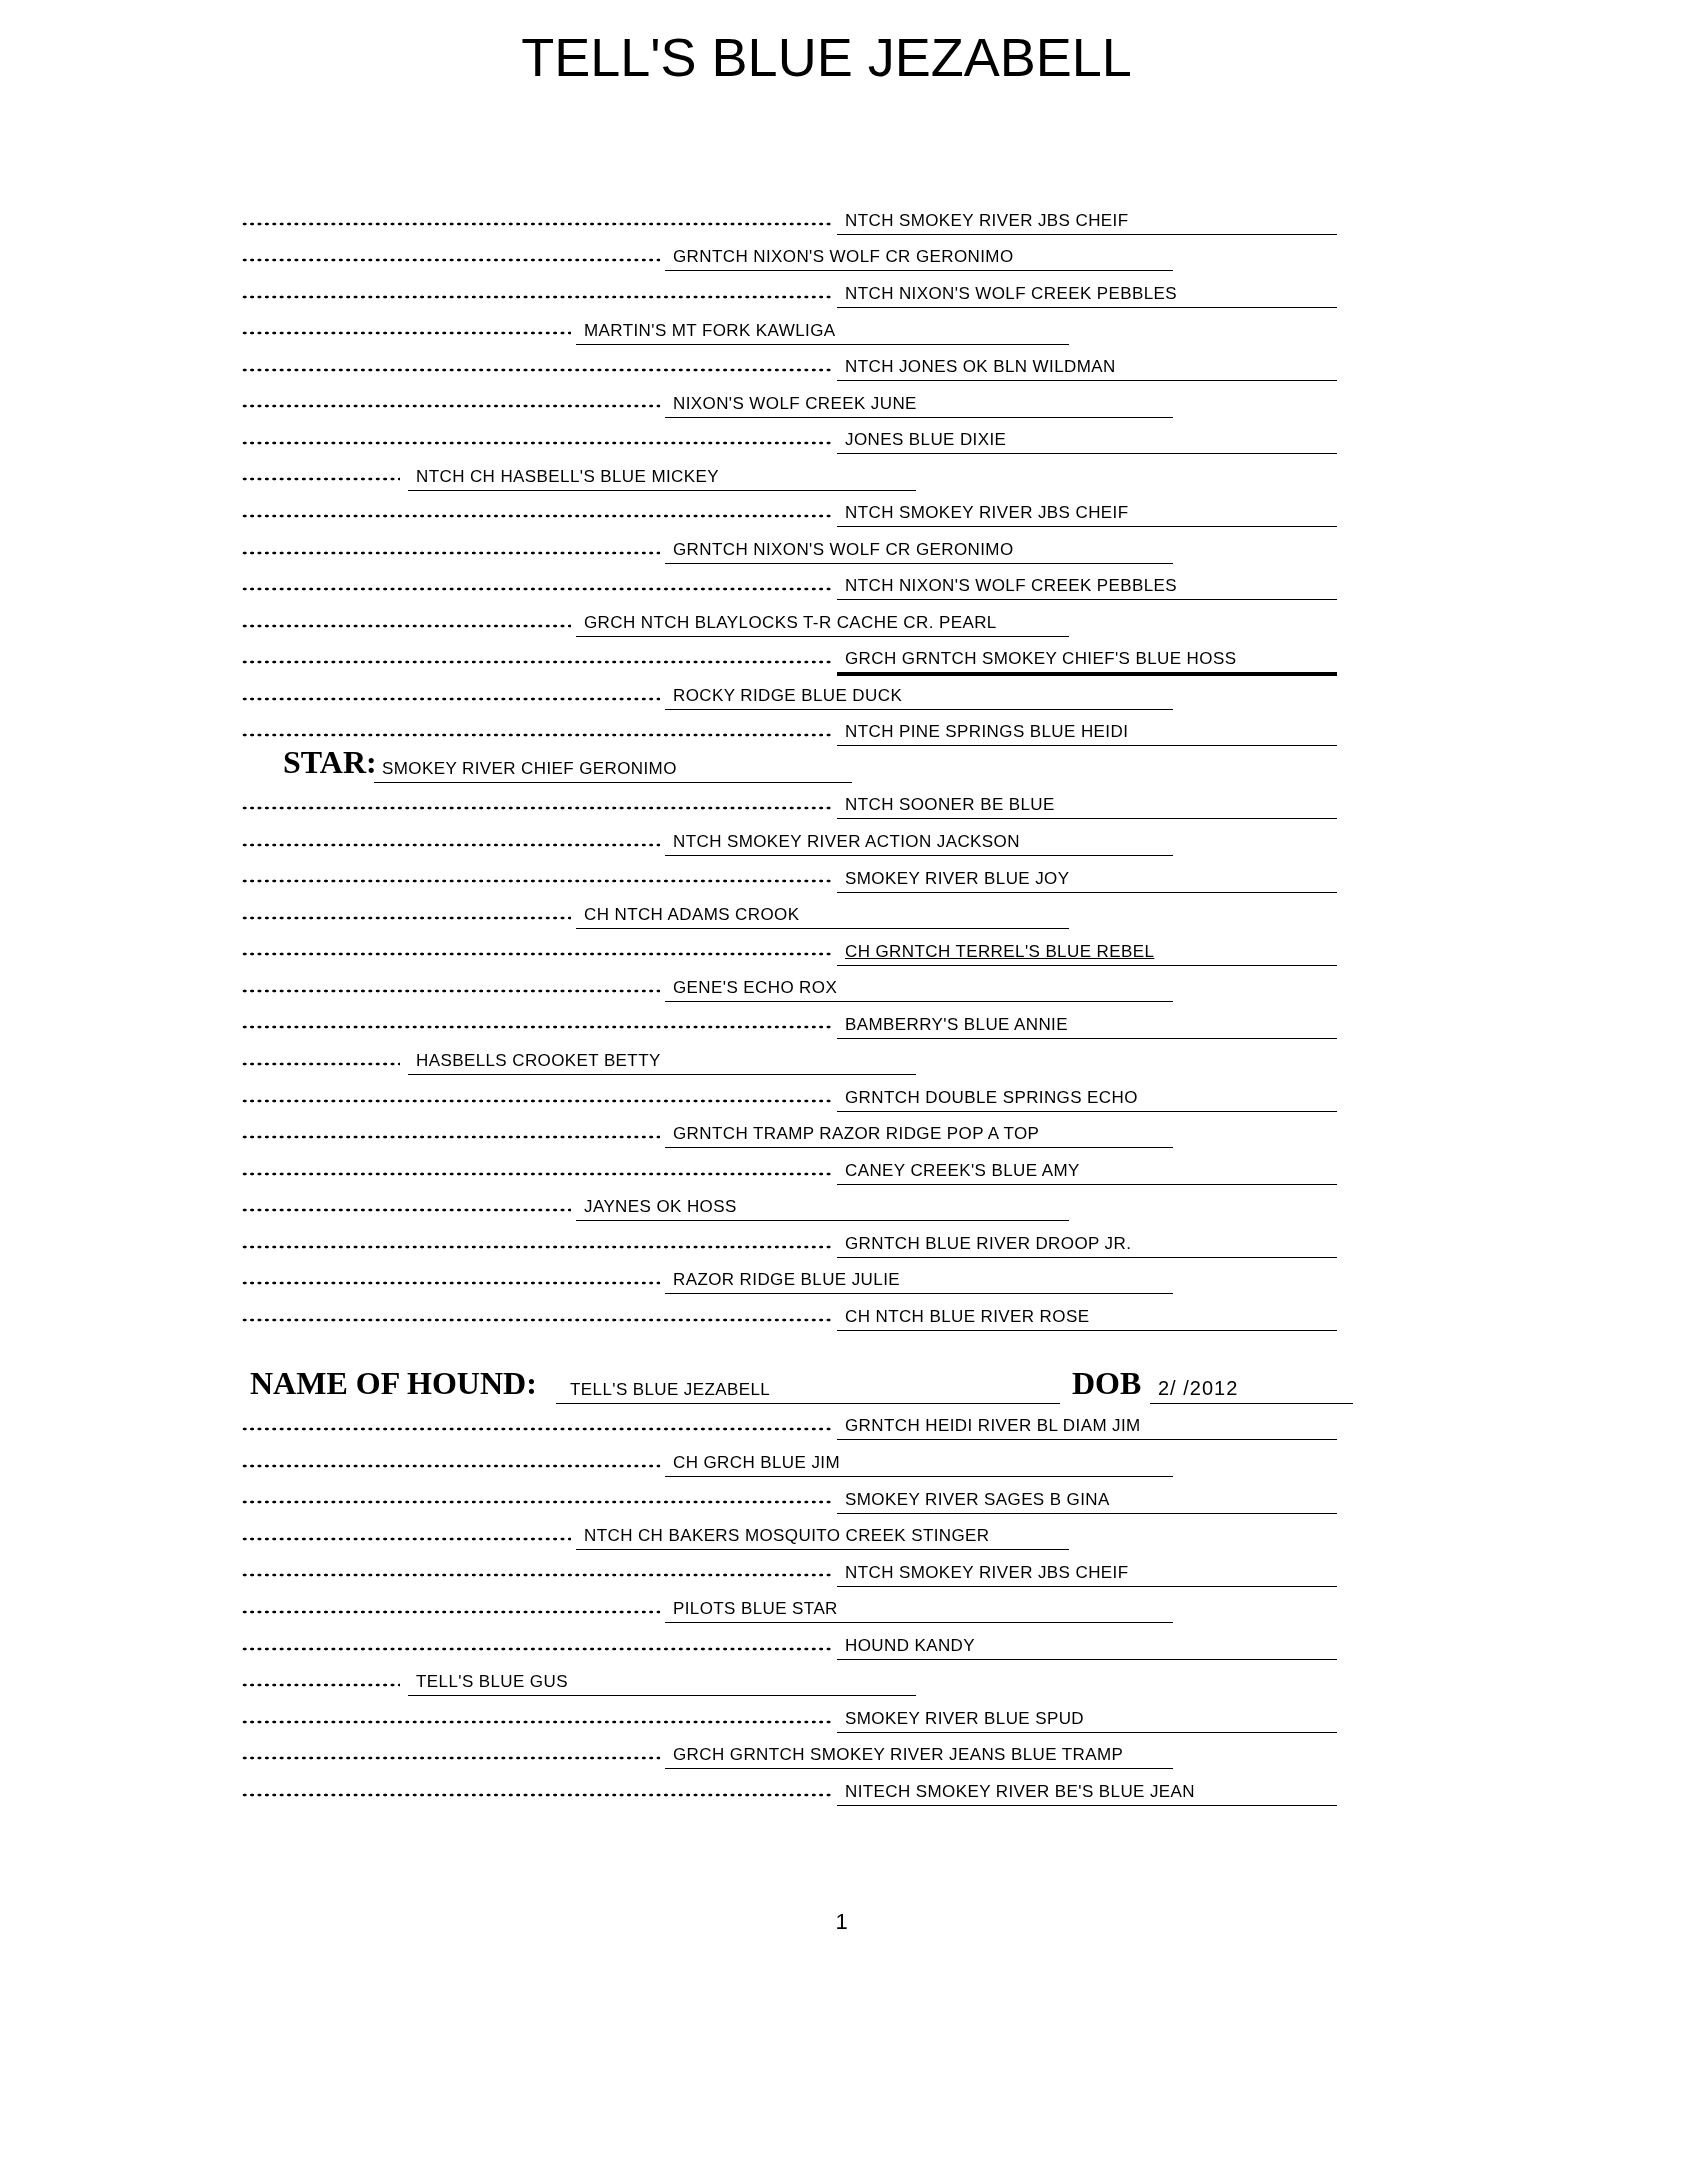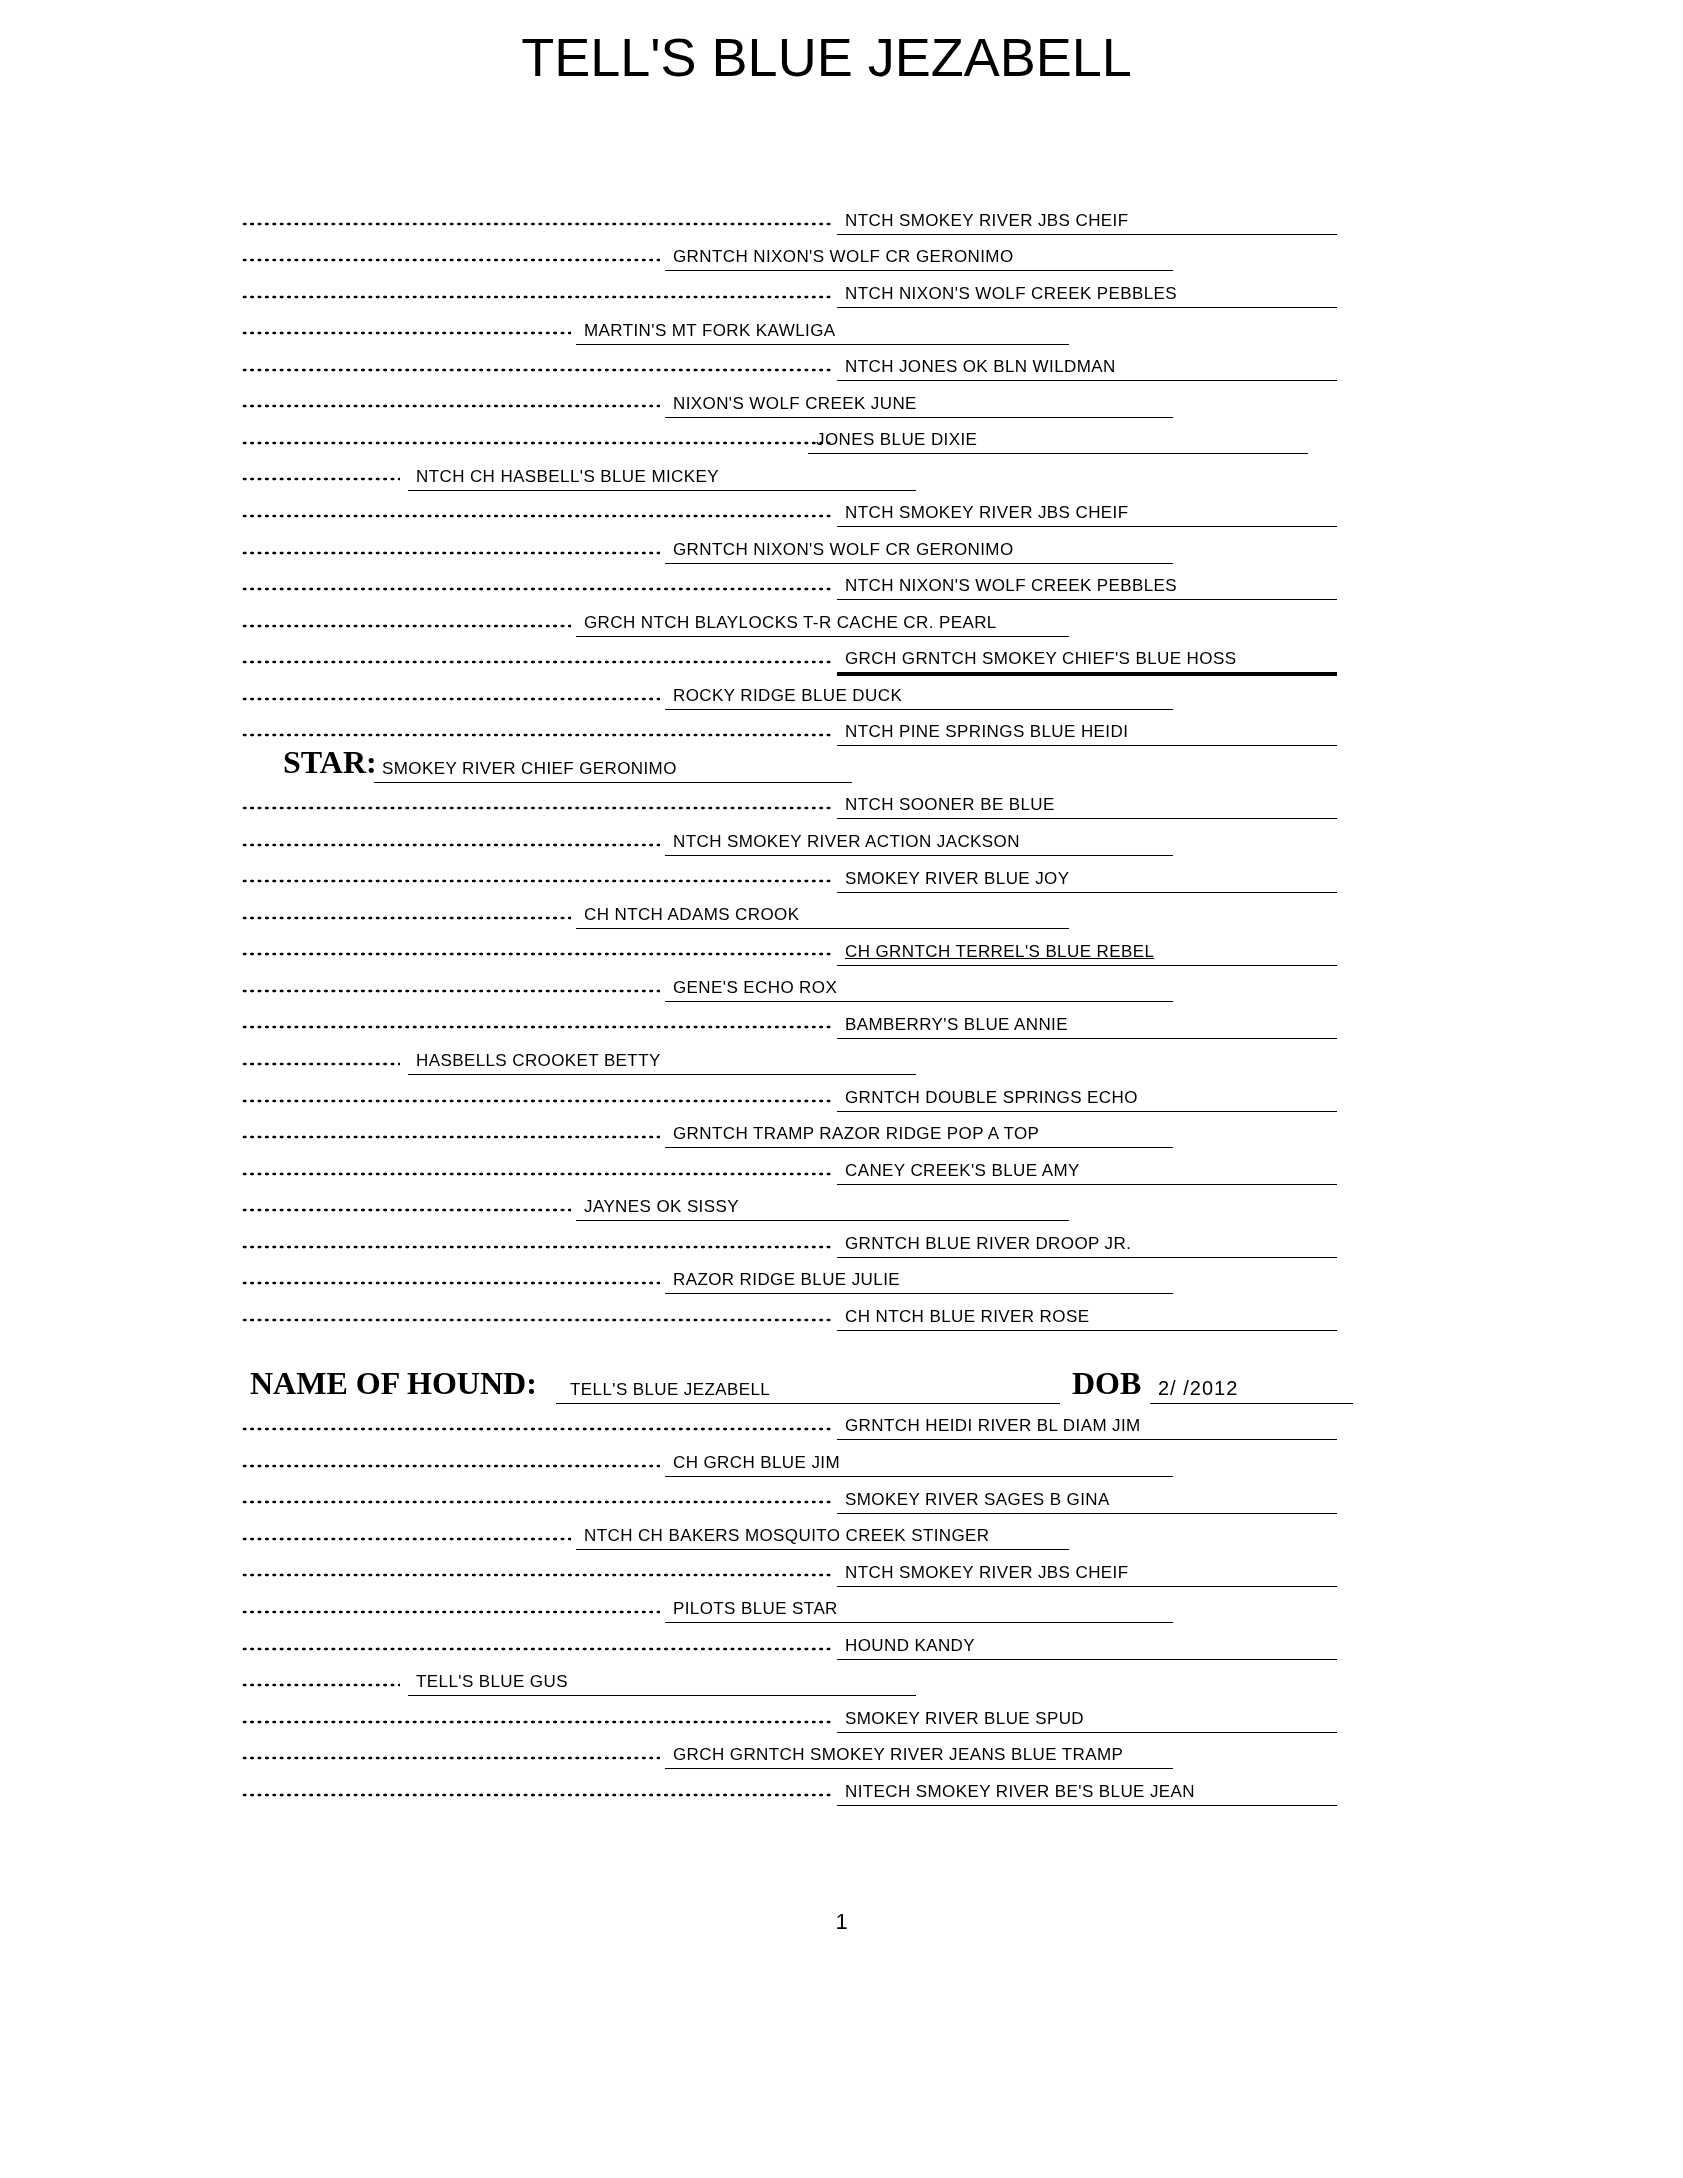--- a/index.html
+++ b/index.html
@@ -31,21 +31,21 @@
       <div class="namebox" style="left: 665px; top: 241px; width: 500px;">GRNTCH NIXON'S WOLF CR GERONIMO</div>
       <div class="dots" style="left: 241px; top: 295px; width: 592px;"></div>
       <div class="namebox" style="left: 837px; top: 278px; width: 492px;">NTCH NIXON'S WOLF CREEK PEBBLES</div>
       <div class="dots" style="left: 241px; top: 331px; width: 330px;"></div>
       <div class="namebox" style="left: 576px; top: 315px; width: 485px;">MARTIN'S MT FORK KAWLIGA</div>
       <div class="dots" style="left: 241px; top: 368px; width: 592px;"></div>
       <div class="namebox" style="left: 837px; top: 351px; width: 492px;">NTCH JONES OK BLN WILDMAN</div>
       <div class="dots" style="left: 241px; top: 404px; width: 419px;"></div>
       <div class="namebox" style="left: 665px; top: 388px; width: 500px; text-align: right;">NIXON'S WOLF CREEK JUNE</div>
       <div class="dots" style="left: 241px; top: 441px; width: 592px;"></div>
-      <div class="namebox" style="left: 808px; top: 424px; width: 492px;">JONES BLUE DIXIE</div>
+      <div class="namebox" style="left: 837px; top: 424px; width: 492px;">JONES BLUE DIXIE</div>
       <div class="dots" style="left: 241px; top: 477px; width: 159px;"></div>
       <div class="namebox" style="left: 408px; top: 461px; width: 500px;">NTCH CH HASBELL'S BLUE MICKEY</div>
       <div class="dots" style="left: 241px; top: 514px; width: 592px;"></div>
       <div class="namebox" style="left: 837px; top: 497px; width: 492px;">NTCH SMOKEY RIVER JBS CHEIF</div>
       <div class="dots" style="left: 241px; top: 551px; width: 419px;"></div>
       <div class="namebox" style="left: 665px; top: 534px; width: 500px;">GRNTCH NIXON'S WOLF CR GERONIMO</div>
       <div class="dots" style="left: 241px; top: 587px; width: 592px;"></div>
       <div class="namebox" style="left: 837px; top: 570px; width: 492px;">NTCH NIXON'S WOLF CREEK PEBBLES</div>
       <div class="dots" style="left: 241px; top: 624px; width: 330px;"></div>
       <div class="namebox" style="left: 576px; top: 607px; width: 485px;">GRCH NTCH BLAYLOCKS T-R CACHE CR. PEARL</div>
@@ -73,21 +73,21 @@
       <div class="namebox" style="left: 837px; top: 1009px; width: 492px;">BAMBERRY'S BLUE ANNIE</div>
       <div class="dots" style="left: 241px; top: 1062px; width: 159px;"></div>
       <div class="namebox" style="left: 408px; top: 1045px; width: 500px;">HASBELLS CROOKET BETTY</div>
       <div class="dots" style="left: 241px; top: 1099px; width: 592px;"></div>
       <div class="namebox" style="left: 837px; top: 1082px; width: 492px;">GRNTCH DOUBLE SPRINGS ECHO</div>
       <div class="dots" style="left: 241px; top: 1135px; width: 419px;"></div>
       <div class="namebox" style="left: 665px; top: 1118px; width: 500px;">GRNTCH TRAMP RAZOR RIDGE POP A TOP</div>
       <div class="dots" style="left: 241px; top: 1172px; width: 592px;"></div>
       <div class="namebox" style="left: 837px; top: 1155px; width: 492px;">CANEY CREEK'S BLUE AMY</div>
       <div class="dots" style="left: 241px; top: 1208px; width: 330px;"></div>
-      <div class="namebox" style="left: 576px; top: 1191px; width: 485px;">JAYNES OK SISSY</div>
+      <div class="namebox" style="left: 576px; top: 1191px; width: 485px;">JAYNES OK HOSS</div>
       <div class="dots" style="left: 241px; top: 1245px; width: 592px;"></div>
       <div class="namebox" style="left: 837px; top: 1228px; width: 492px;">GRNTCH BLUE RIVER DROOP JR.</div>
       <div class="dots" style="left: 241px; top: 1281px; width: 419px;"></div>
       <div class="namebox" style="left: 665px; top: 1264px; width: 500px;">RAZOR RIDGE BLUE JULIE</div>
       <div class="dots" style="left: 241px; top: 1318px; width: 592px;"></div>
       <div class="namebox" style="left: 837px; top: 1301px; width: 492px;">CH NTCH BLUE RIVER ROSE</div>
       <div class="serif-label" style="left: 250px; top: 1365px;">NAME OF HOUND:</div>
       <div class="namebox" style="left: 556px; top: 1374px; width: 490px; padding-left: 14px;">TELL'S BLUE JEZABELL</div>
       <div class="serif-label" style="left: 1072px; top: 1365px;">DOB</div>
       <div class="namebox dob-value" style="left: 1150px; top: 1374px; width: 195px;">2/ /2012</div>

